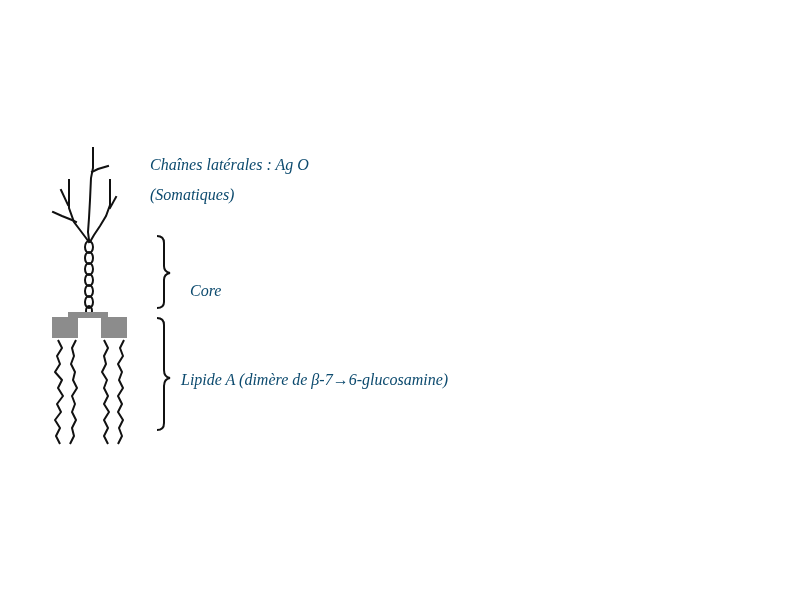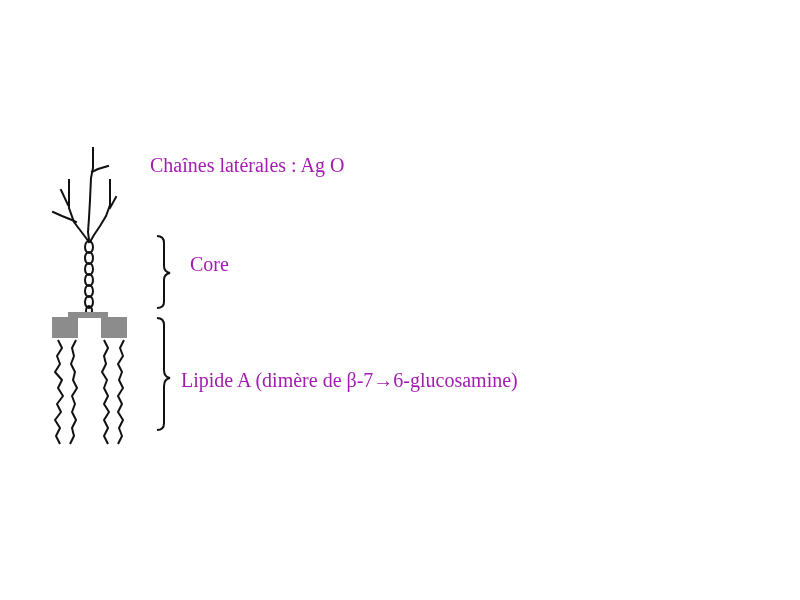--- a/index.html
+++ b/index.html
@@ -1,27 +1,28 @@
 <!DOCTYPE html>
 <html><head>
 <meta charset="utf-8">
 <style>
   html, body { margin: 0; padding: 0; background: #ffffff; }
   body { width: 800px; height: 600px; position: relative; overflow: hidden; }
   .canvas { position: absolute; left: 0; top: 0; width: 800px; height: 600px; }
   .label {
     position: absolute;
     font-family: "Liberation Serif", "DejaVu Serif", serif;
-    color: #a21caf;
-    font-size: 20px;
+    color: #0c4a6e;
+    font-size: 16px;
     line-height: 30px;
     white-space: nowrap;
+    font-style: italic;
   }
   #lbl-side { left: 150px; top: 150px; }
-  #lbl-core { left: 190px; top: 249px; text-align: right; }
+  #lbl-core { left: 190px; top: 276px; text-align: right; }
   #lbl-lipid { left: 181px; top: 365px; }
 </style>
 </head>
 <body>
 
 <div class="canvas">
   <svg width="800" height="600" viewBox="0 0 800 600" xmlns="http://www.w3.org/2000/svg">
 
     <g stroke="#111" stroke-width="2" fill="none" stroke-linecap="square">
 
@@ -61,15 +62,16 @@
     </g>
 
     <path d="M157,236 Q164,236 164,243 L164,266 Q164,272 170,273 Q164,274 164,280 L164,302 Q164,308 157,308" stroke="#111" stroke-width="2" fill="none"></path>
 
     <path d="M157,318 Q164,318 164,325 L164,370 Q164,377 170,378 Q164,379 164,386 L164,423 Q164,430 157,430" stroke="#111" stroke-width="2" fill="none"></path>
   </svg>
 </div>
 
 <div class="label" id="lbl-side">
   <div>Chaînes latérales : Ag O</div>
+  <div>(Somatiques)</div>
 </div>
 <div class="label" id="lbl-core">Core</div>
 <div class="label" id="lbl-lipid">Lipide A (dimère de β-7→6-glucosamine)</div>
 
 </body></html>

